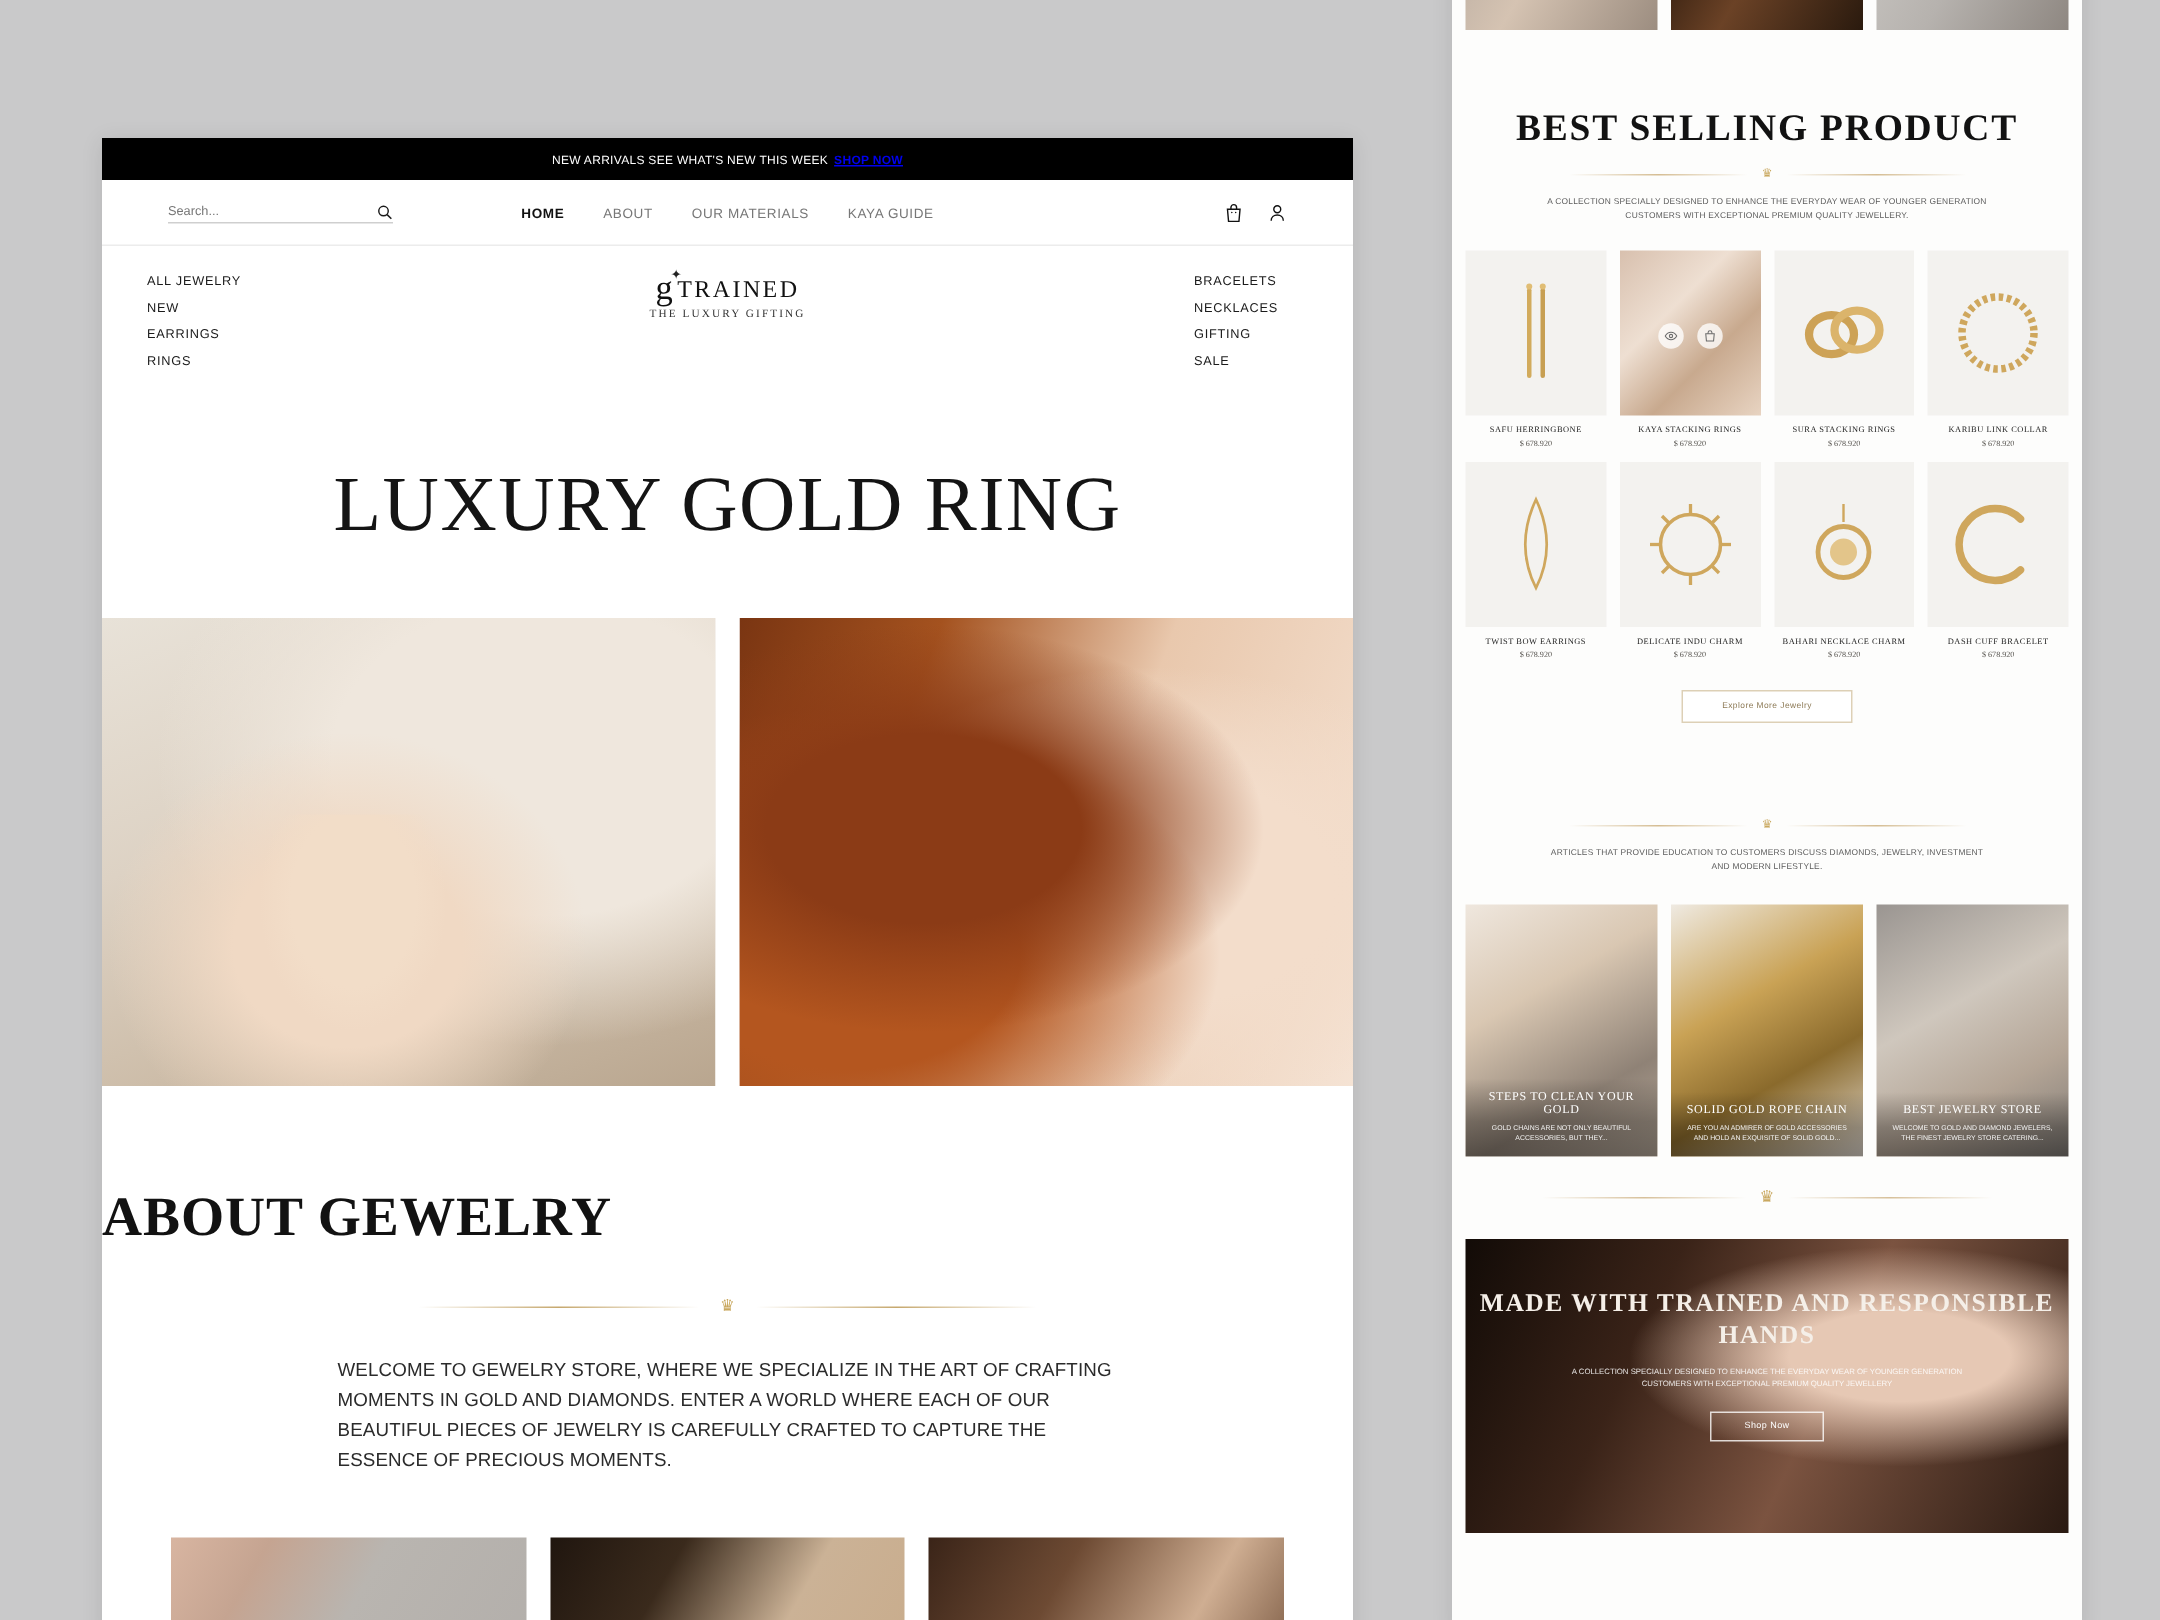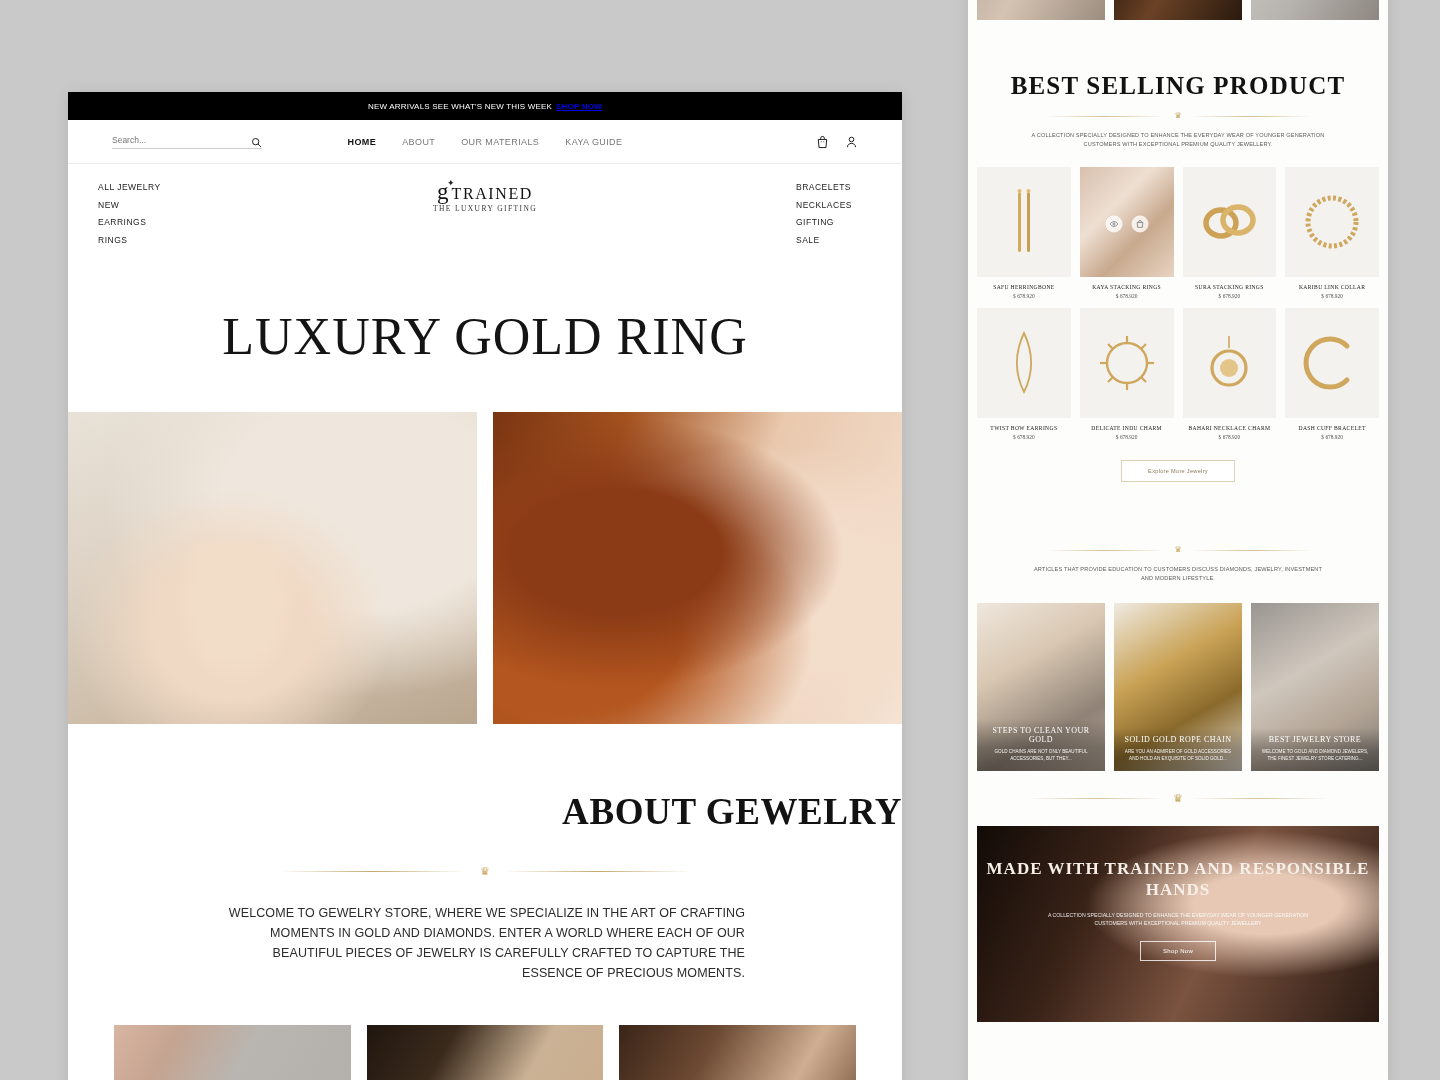--- a/index.html
+++ b/index.html
@@ -84,21 +84,21 @@
   }
   .ph.red {
     background:
       radial-gradient(ellipse at 30% 45%, #8b3b16 0 26%, rgba(139,59,22,0) 56%),
       radial-gradient(ellipse at 18% 72%, #b4561f 0 24%, rgba(180,86,31,0) 52%),
       radial-gradient(ellipse at 68% 58%, #f3ddcb 0 30%, rgba(243,221,203,0) 58%),
       linear-gradient(110deg, #7a3512 0%, #a4521f 26%, #e9c8ad 56%, #f5e3d4 100%);
   }
 
   .about {
-    text-align: right; padding: 66px 0 0 0;
+    text-align: left; padding: 66px 0 0 0;
   }
   .about h2 { font-family: "Liberation Serif", serif; font-size: 37px; letter-spacing: .6px; color: #121212; }
   .divider { display: flex; align-items: center; justify-content: center; gap: 14px; margin: 33px auto 0; width: 412px; }
   .divider .line { flex: 1; height: 1px; background: linear-gradient(90deg, rgba(198,168,110,0) 0%, #c6a86e 50%, rgba(198,168,110,0) 100%); }
   .crown { color: #c9a85f; font-size: 11px; line-height: 1; }
   .about p {
     margin: 26px auto 0; width: 520px; font-size: 12.5px; line-height: 20px;
     color: #2b2b2b; letter-spacing: .1px;
   }
 

